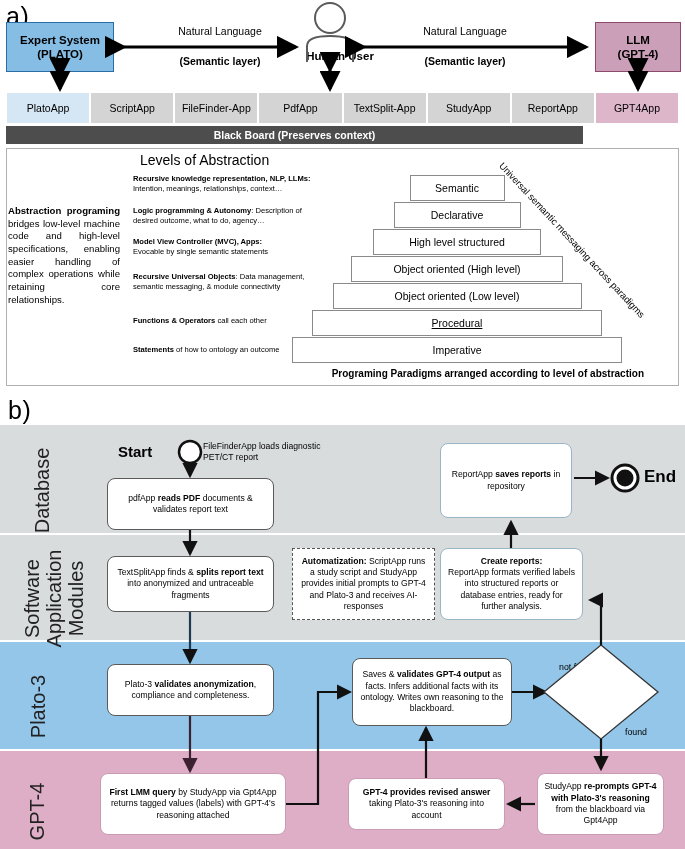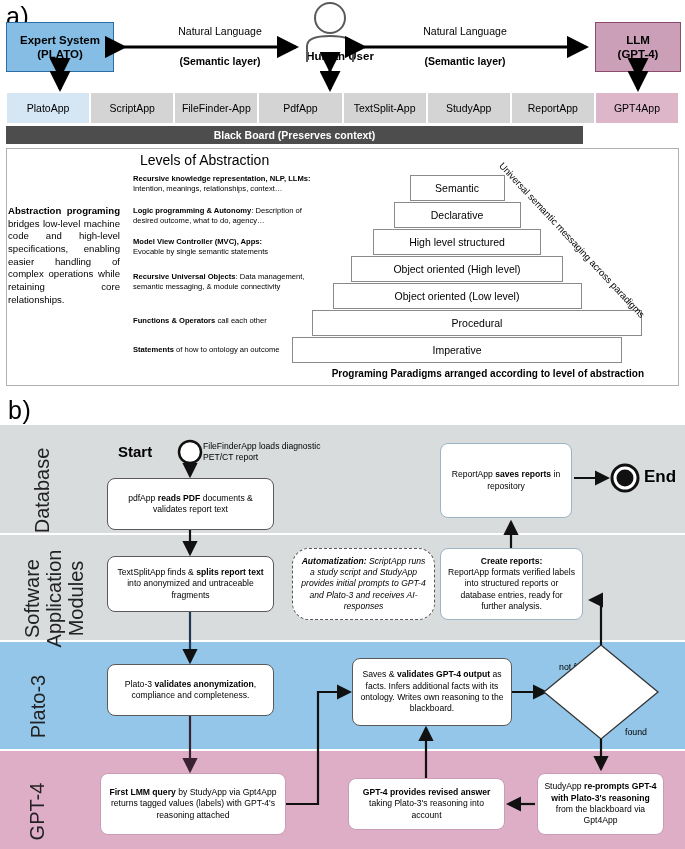--- a/index.html
+++ b/index.html
@@ -134,21 +134,21 @@
     background: #fff;
     border: 1.2px solid #9ab5c6;
     border-radius: 8px;
     font-size: 8.6px;
     line-height: 1.32;
     display: flex; align-items: center; justify-content: center;
     text-align: center;
     padding: 3px 6px;
   }
   .task.dark-border { border: 1.2px solid #5a5a5a; }
-  .task.dashed { border: 1.4px dashed #555; border-radius: 17px; font-style: italic; }
+  .task.dashed { border: 1.4px dashed #555; border-radius: 0; }
   .task.pinkish { border: 1.2px solid #c99cb3; }
   .task b { font-weight: bold; }
   .diamond-label {
     position: absolute; font-size: 8.6px; line-height: 1.3;
     text-align: center; width: 100px;
   }
 
   #start-label {
     left: 118px; top: 443px; font-size: 15px; font-weight: bold;
   }
@@ -272,21 +272,21 @@
       </div>
       <div class="abs pyr-row" style="width: 168px; left: 373px; top: 229px;">
         <span>High level structured</span>
       </div>
       <div class="abs pyr-row" style="width: 212px; left: 351px; top: 256px;">
         <span>Object oriented (High level)</span>
       </div>
       <div class="abs pyr-row" style="width: 249px; left: 332.5px; top: 283px;">
         <span>Object oriented (Low level)</span>
       </div>
-      <div class="abs pyr-row" style="width: 330px; left: 312px; top: 310px;">
+      <div class="abs pyr-row" style="width: 290px; left: 312px; top: 310px; text-decoration: underline;">
         <span>Procedural</span>
       </div>
       <div class="abs pyr-row" style="width: 330px; left: 292px; top: 337px;">
         <span>Imperative</span>
       </div>
     </div>
 
   <div class="abs" id="pyramid-caption">Programing Paradigms arranged according to level of abstraction</div>
 
   <div id="diag-text">Universal semantic messaging across paradigms</div>

